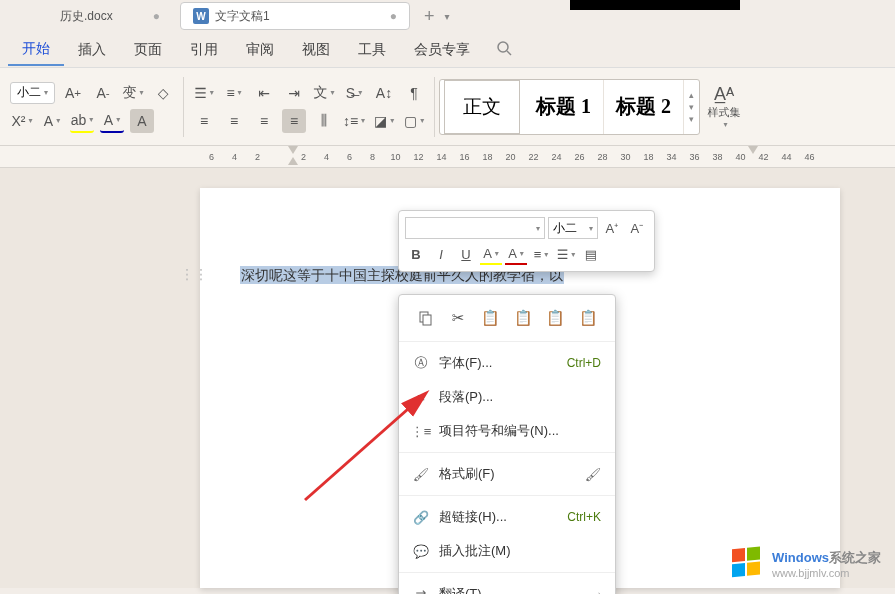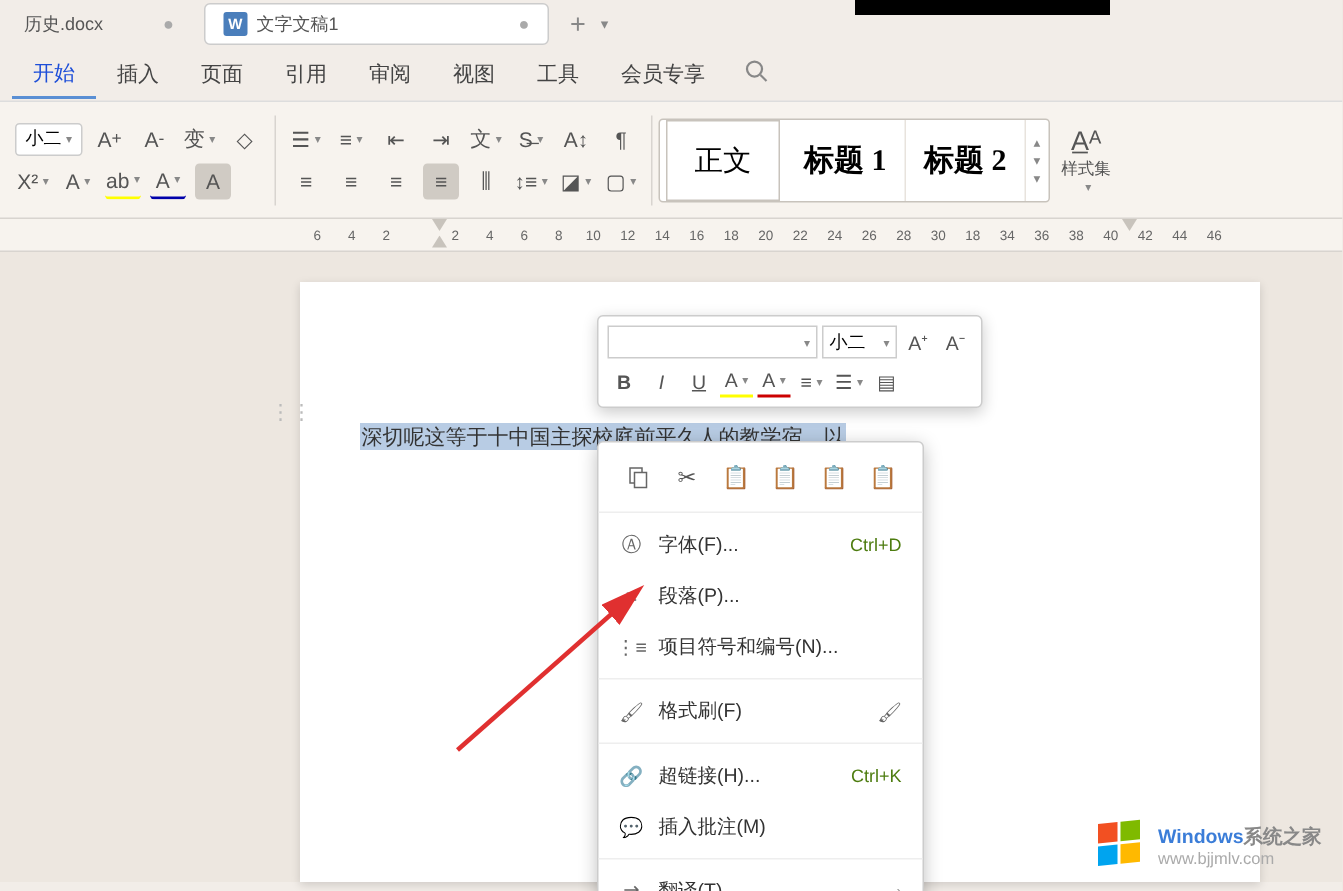--- a/index.html
+++ b/index.html
@@ -1,18 +1,18 @@
 <!DOCTYPE html>
 <html><head>
   <meta charset="utf-8">
   <style>
     * { margin: 0; padding: 0; box-sizing: border-box; font-family: "Microsoft YaHei", sans-serif; }
     body { background: #f2ede8; width: 895px; height: 594px; overflow: hidden; position: relative; }
     
-    .titlebar { display: flex; align-items: center; height: 32px; padding: 0 4px; }
+    .titlebar { display: flex; align-items: center; height: 32px; padding: 0 4px; margin-left: 44px; }
     .tab { display: flex; align-items: center; padding: 0 12px; height: 28px; font-size: 12px; color: #555; position: relative; }
     .tab.active { background: #fff; border: 1px solid #ccc; border-radius: 4px; }
     .tab-icon { width: 16px; height: 16px; background: #4a7ebb; color: #fff; font-size: 10px; display: flex; align-items: center; justify-content: center; border-radius: 2px; margin-right: 6px; font-weight: bold; }
     .tab-close { margin-left: 40px; color: #aaa; cursor: pointer; }
     .tab-add { margin-left: 8px; color: #888; font-size: 18px; cursor: pointer; padding: 0 6px; }
     .tab-menu { margin-left: 4px; color: #888; font-size: 10px; cursor: pointer; }
     
     .menubar { display: flex; align-items: center; height: 36px; border-bottom: 1px solid #ddd; padding: 0 8px; }
     .menu-item { padding: 6px 14px; font-size: 14px; color: #444; cursor: pointer; }
     .menu-item.active { color: #1d4ed8; border-bottom: 2px solid #5a8fd4; font-weight: 500; }
@@ -207,21 +207,21 @@
       <polygon points="5,0 10,8 0,8" fill="#c8c3bc"></polygon>
     </svg>
   <svg class="ruler-marker" style="left:748px; top:0;">
       <polygon points="0,0 10,0 5,8" fill="#c8c3bc"></polygon>
     </svg>
 </div>
 
 <div class="doc-area">
   <div class="page">
     <span class="drag-handle">⋮⋮</span>
-    <div style="margin-top:24px;">
+    <div style="margin-top:8px;">
       <span class="selected-text">深切呢这等于十中国主探校庭前平久人的教学宿，以</span>
     </div>
   </div>
 </div>
 
 <div class="mini-toolbar">
   <div class="mini-row">
     <div class="mini-font">
       <span class="dropdown-arrow">▾</span>
     </div>

